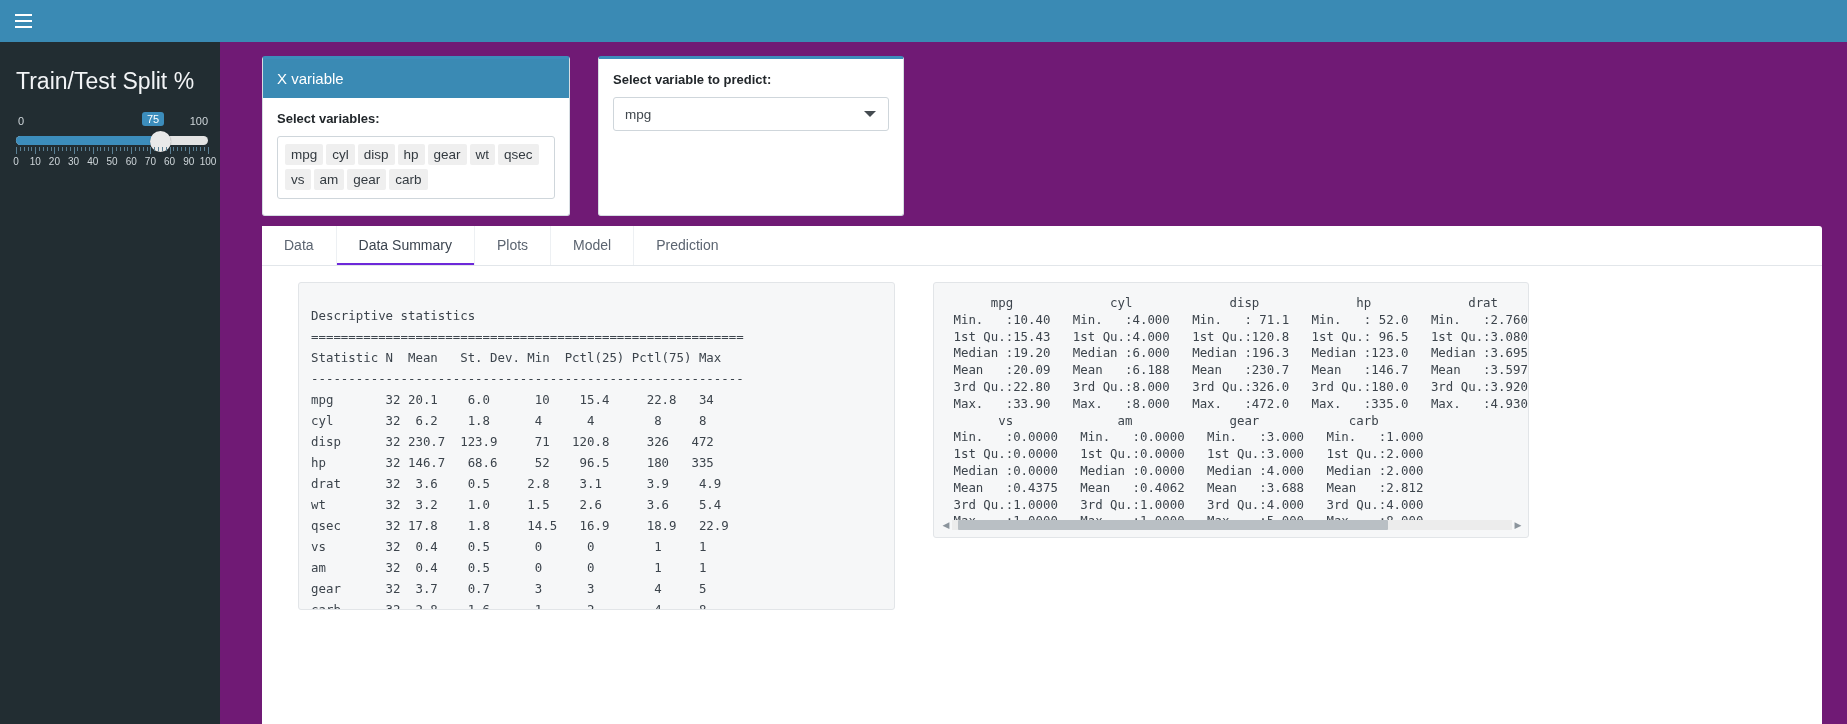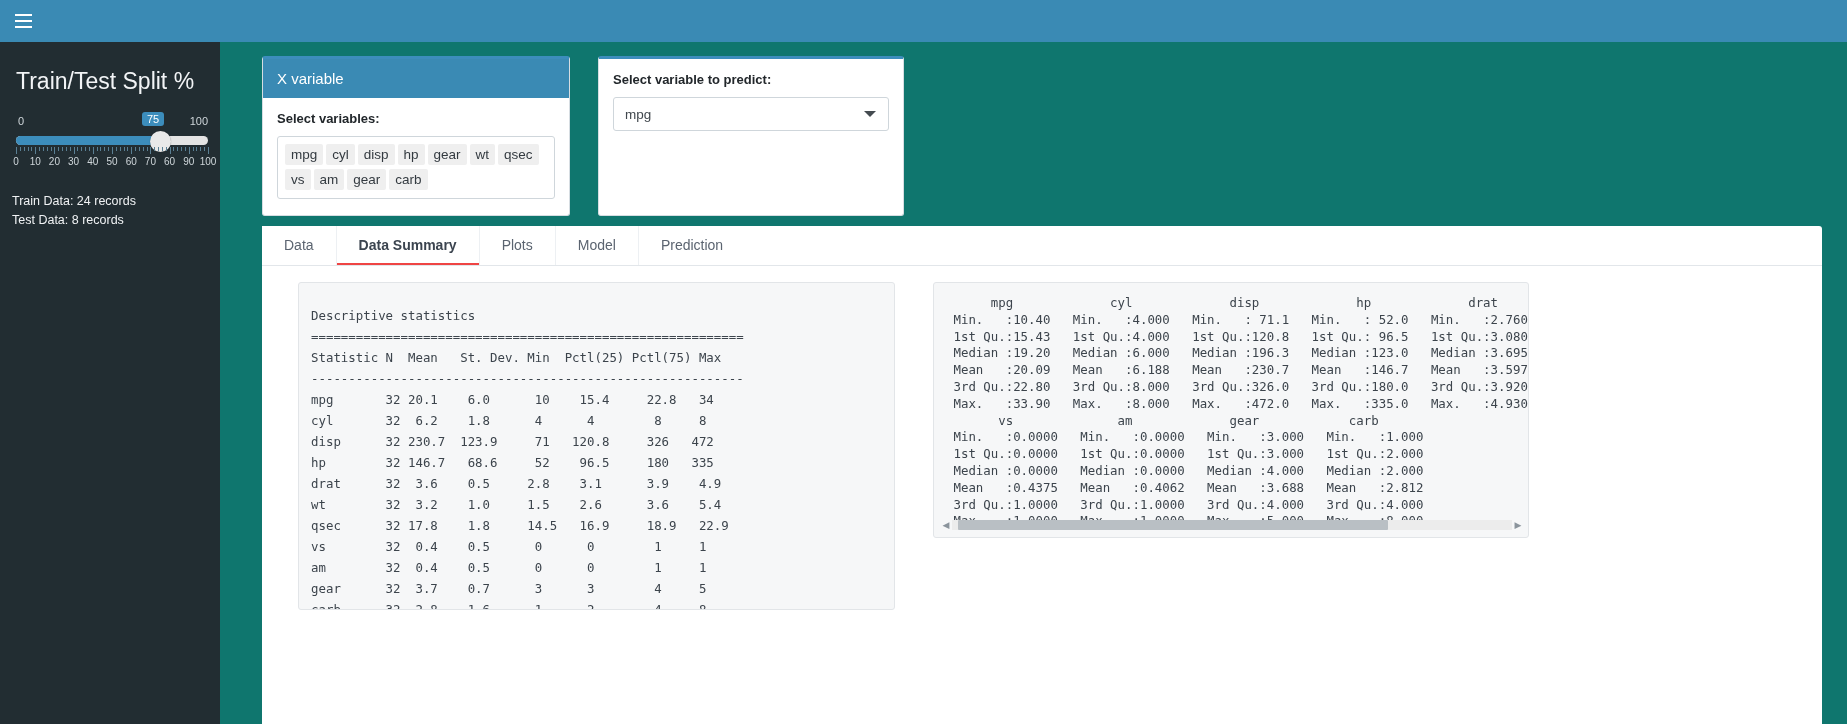--- a/index.html
+++ b/index.html
@@ -80,21 +80,21 @@
     font-size: 10px; color: #cfd6da;
   }
   .ticknums span { position: absolute; top: 0; transform: translateX(-50%); }
   .records { margin: 22px 0 0 0; font-size: 12.5px; line-height: 19px; color: #f0f2f4; }
   .records div { white-space: nowrap; }
 
   
   .content {
     position: absolute; top: 42px; left: 220px;
     width: 1627px; height: 682px;
-    background: #0f766e;
+    background: #701a75;
   }
 
   
   .boxes { position: absolute; left: 42px; top: 14px; display: flex; gap: 28px; }
   .box {
     background: #ffffff;
     border: 1px solid #d6dde2;
     border-top: 3px solid #3c8dbc;
     border-radius: 3px;
   }
@@ -142,21 +142,21 @@
     display: flex; height: 40px;
     border-bottom: 1px solid #e2e6ea;
     padding-left: 0px;
   }
   .tab {
     display: flex; align-items: center; justify-content: center;
     padding: 0 22px; font-size: 14px; color: #5b6470;
     cursor: pointer; border-bottom: 2px solid transparent;
     background: #fff;
   }
-  .tab.active { color: #3b444f; border-bottom: 2px solid #ef4444; font-weight: 700; }
+  .tab.active { color: #3b444f; border-bottom: 2px solid #6d28d9; font-weight: 400; }
   .tab-sep { width: 1px; background: #edf0f3; }
 
   .panes {
     display: flex; gap: 38px;
     padding: 16px 0 0 36px;
   }
   .pane {
     background: #f6f7f8;
     border: 1px solid #e2e5e8;
     border-radius: 3px;
@@ -273,24 +273,20 @@
           <span style="left: 40%;">40</span>
           <span style="left: 50%;">50</span>
           <span style="left: 60%;">60</span>
           <span style="left: 70%;">70</span>
           <span style="left: 80%;">60</span>
           <span style="left: 90%;">90</span>
           <span style="left: 100%;">100</span>
         </div>
     </div>
 
-    <div class="records">
-      <div>Train Data: 24 records</div>
-      <div>Test Data: 8 records</div>
-    </div>
   </div>
 
   <div class="content">
 
     <div class="boxes">
 
       <div class="box xvar">
         <div class="box-header">X variable</div>
         <div class="box-body">
           <div class="box-label">Select variables:</div>

